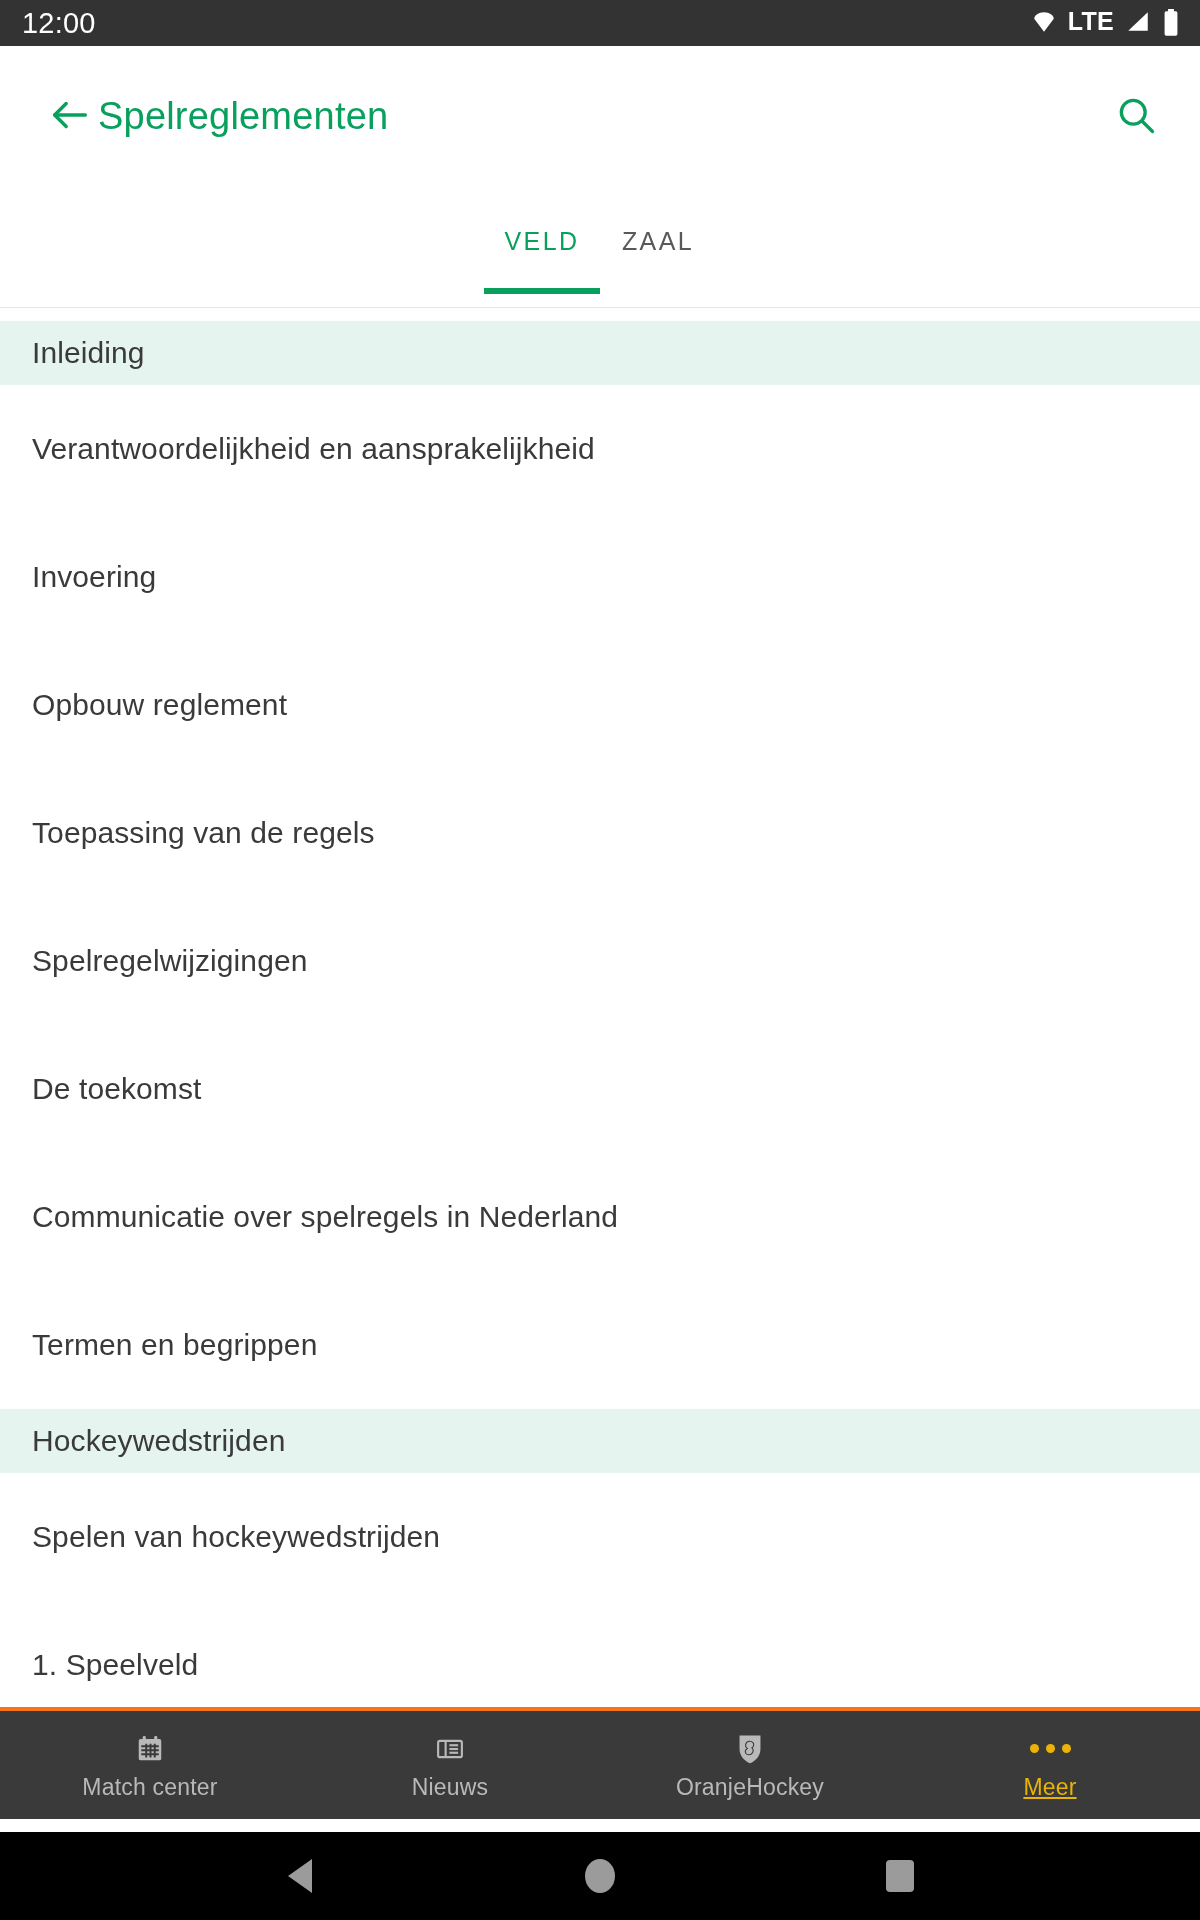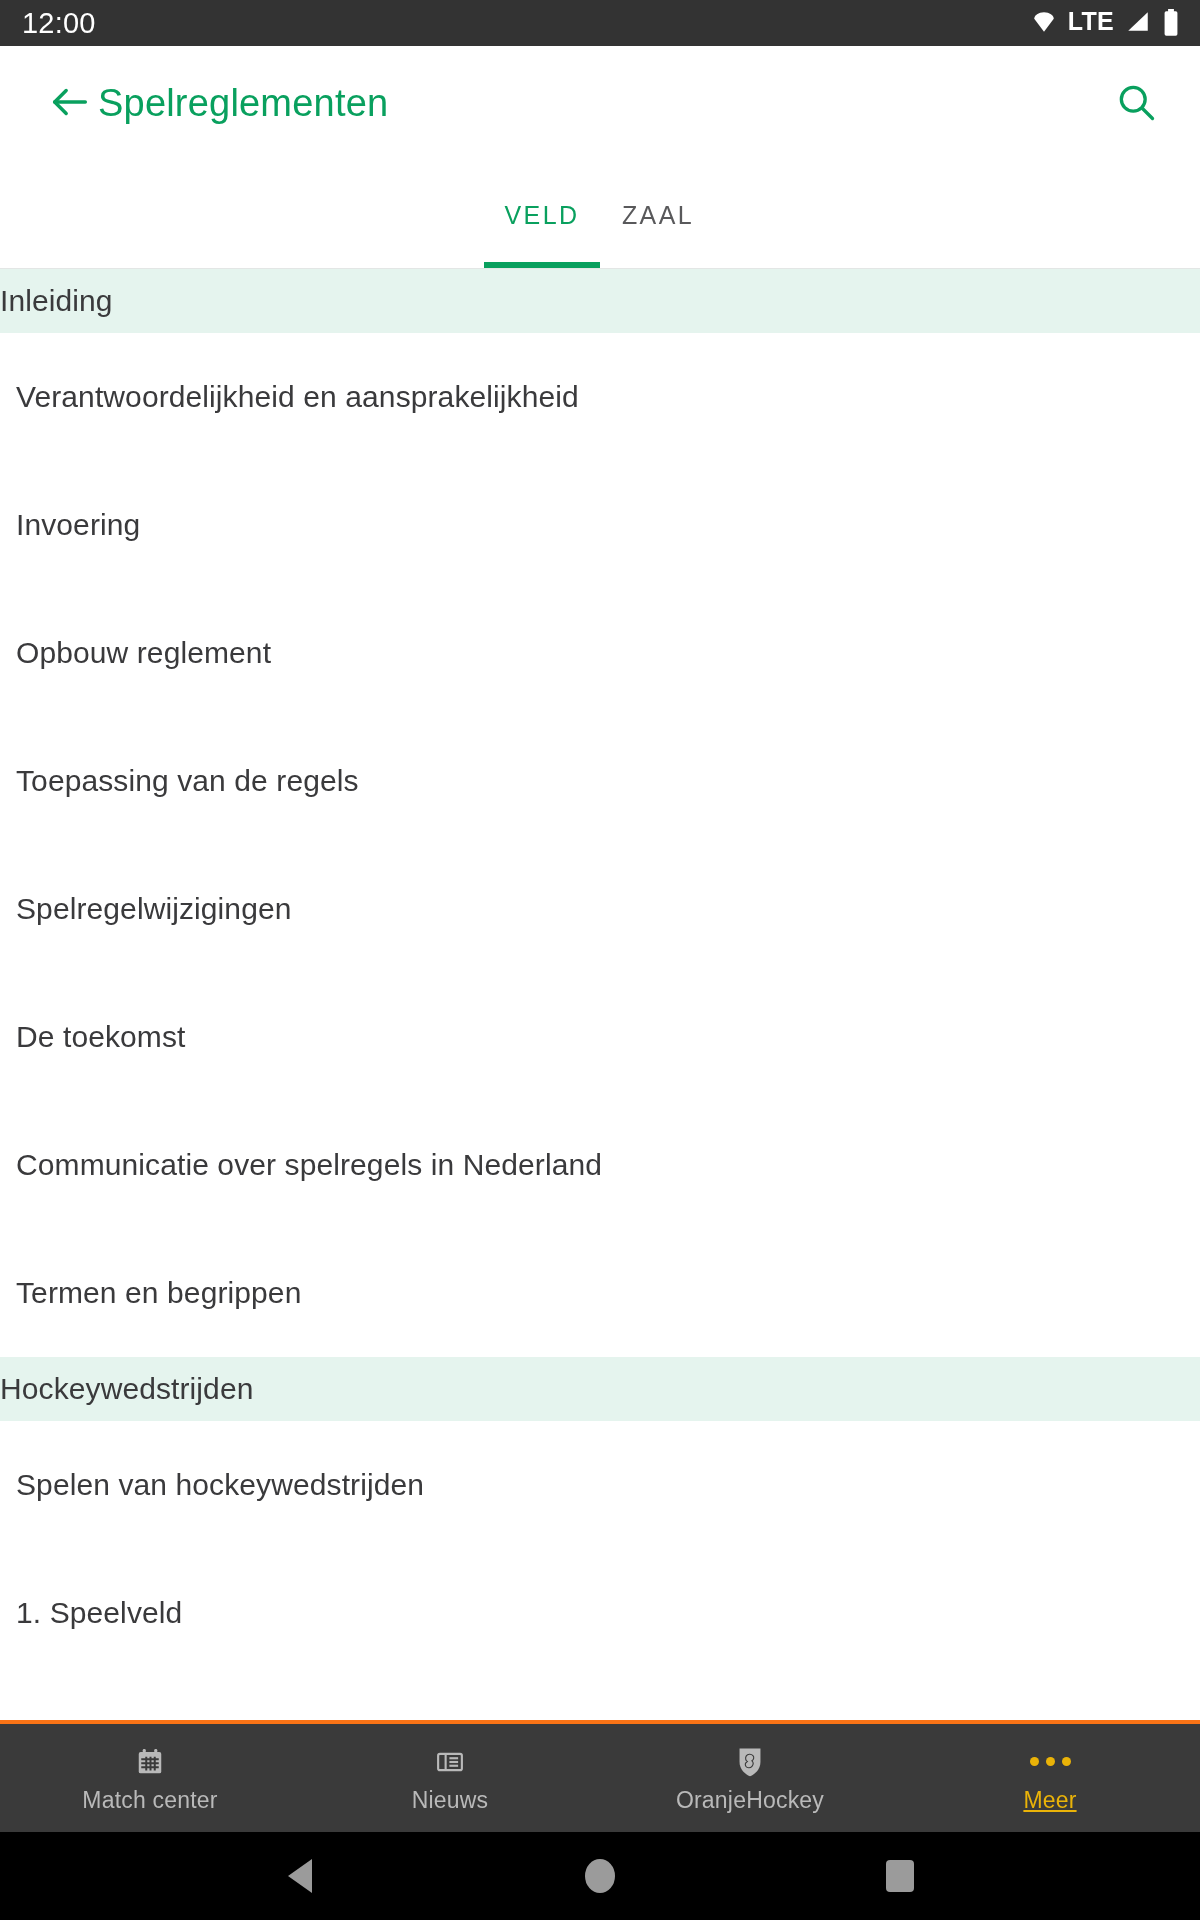--- a/index.html
+++ b/index.html
@@ -12,20 +12,21 @@
     overflow: hidden;
   }
 
   #screen {
     position: relative;
     width: 1200px;
     height: 1920px;
     display: flex;
     flex-direction: column;
     background: #ffffff;
+    gap: 13px;
   }
 
   
   .status-bar {
     height: 46px;
     background: #333333;
     display: flex;
     align-items: center;
     justify-content: space-between;
     padding: 0 20px 0 22px;
@@ -124,29 +125,30 @@
     flex: 1 1 auto;
     overflow: hidden;
     background: #ffffff;
     position: relative;
   }
   .section-header {
     background: #e5f4ee;
     height: 64px;
     display: flex;
     align-items: center;
+    padding-left: 32px;
     color: #3a3a3c;
     font-size: 30px;
     letter-spacing: 0.1px;
   }
   .list-item {
     height: 128px;
     display: flex;
     align-items: center;
-    padding-left: 16px;
+    padding-left: 32px;
     color: #3a3a3c;
     font-size: 30px;
     background: #ffffff;
     cursor: pointer;
     letter-spacing: 0.1px;
   }
 
   
   .bottom-nav {
     height: 112px;

